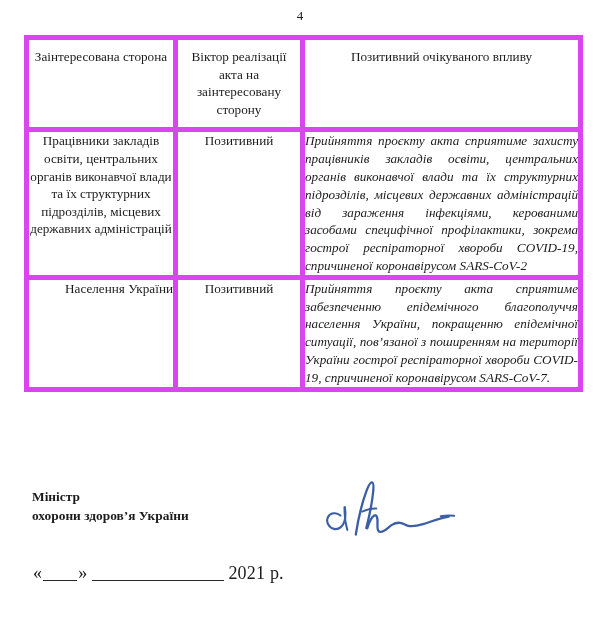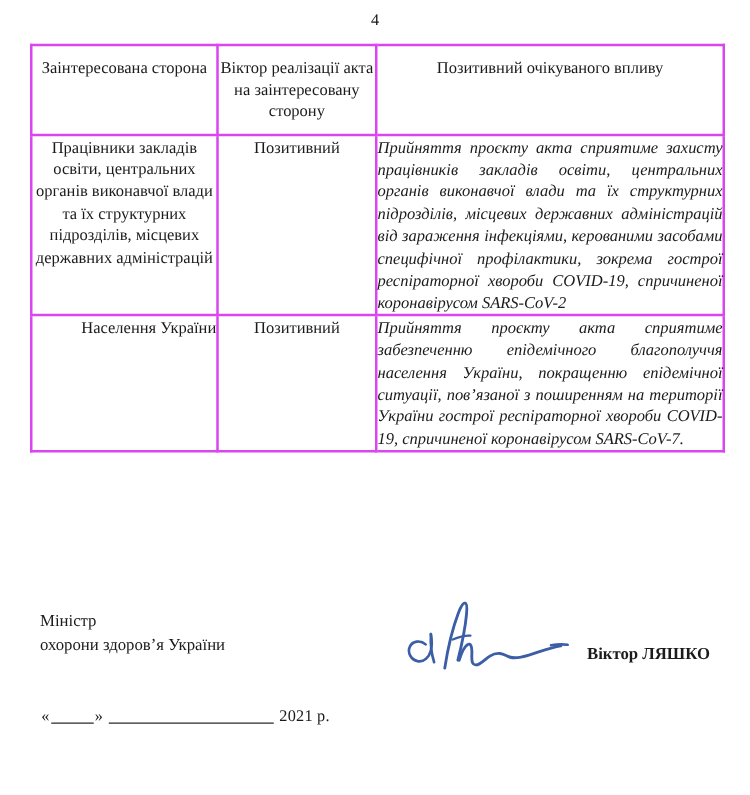--- a/index.html
+++ b/index.html
@@ -32,21 +32,21 @@
   .impact-table {
     position: absolute;
     left: 24px;
     top: 35px;
     width: 554px;
     border-collapse: collapse;
     table-layout: fixed;
   }
   .impact-table td,
   .impact-table th {
-    border: 2px solid #d946ef;
+    border: 5px solid #d946ef;
     padding: 0;
     vertical-align: top;
     font-weight: normal;
   }
 
   .col-party   { width: 149px; }
   .col-impact  { width: 127px; }
   .col-expl    { width: 278px; }
 
   .cell-pad-c {
@@ -80,21 +80,21 @@
     position: absolute;
     left: 32px;
     top: 487px;
     width: 540px;
     height: 70px;
   }
   .sign-title {
     position: absolute;
     left: 0;
     top: 0;
-    font-weight: normal;
+    font-weight: bold;
     font-size: 13.4px;
     line-height: 19px;
     white-space: pre-line;
   }
   .sign-name {
     position: absolute;
     right: 4px;
     top: 26px;
     font-weight: bold;
     font-size: 13.4px;
@@ -108,21 +108,21 @@
     width: 160px;
     height: 68px;
     pointer-events: none;
   }
 
   
   .date-line {
     position: absolute;
     left: 33px;
     top: 564px;
-    font-size: 13px;
+    font-size: 18px;
     line-height: 18px;
     white-space: nowrap;
     letter-spacing: 0.2px;
   }
   .date-line .rule-short {
     display: inline-block;
     width: 34px;
     border-bottom: 1.1px solid #2a2a2a;
     vertical-align: -2px;
     margin: 0 1px;
@@ -175,18 +175,17 @@
     <g fill="none" stroke="#3b5ea6" stroke-linecap="round" stroke-linejoin="round">
       <path d="M20.5 34.5c-4.2-3.8-10.6-2.6-12.6 1.8-2.3 5 1.2 10.6 6.1 11.6 5.4 1.1 9.3-3.2 10.6-8.2 1.1-4.3 1.0-9.1 0.1-13.5" stroke-width="2.1"></path>
       <path d="M24.7 26.2c-0.4 7.5 0.3 15.4 2.6 22.6" stroke-width="2.1"></path>
       <path d="M35.8 53.5c2.1-13.6 5.3-29.4 10.9-44.1 1.6-4.2 3.6-8.2 5.3-8.0 1.9 0.2 1.6 5.0 1.2 9.1-1.1 11.8-4.0 25.2-6.9 36.6" stroke-width="2.3"></path>
       <path d="M42.2 30.6c4.6-2.0 9.6-3.4 14.1-3.1" stroke-width="1.9"></path>
       <path d="M47.3 47.2c1.7-5.4 4.3-11.1 6.9-12.6 2.3-1.3 3.2 1.6 3.3 5.0 0.1 3.6-0.5 7.4 0.5 9.6 1.0 2.2 3.4 2.0 5.5 0.9 3.0-1.5 5.6-4.4 8.4-6.2 2.4-1.5 5.2-2.4 8.1-2.1 3.1 0.3 5.3 2.2 8.2 3.0 4.6 1.2 10.0-0.2 14.9-1.7 8.5-2.6 16.9-6.0 25.6-7.4" stroke-width="2.3"></path>
       <path d="M120.8 35.2c4.4-0.7 8.9-0.9 13.3-0.4" stroke-width="2.1"></path>
     </g>
   </svg>
 
-  <div class="sign-name">Віктор ЛЯШКО</div>
 </div>
 
 <div class="date-line">
   <span>«</span><span class="rule-short"></span><span>»</span><span class="rule-long"></span><span>2021 р.</span>
 </div>
 
 </body></html>

